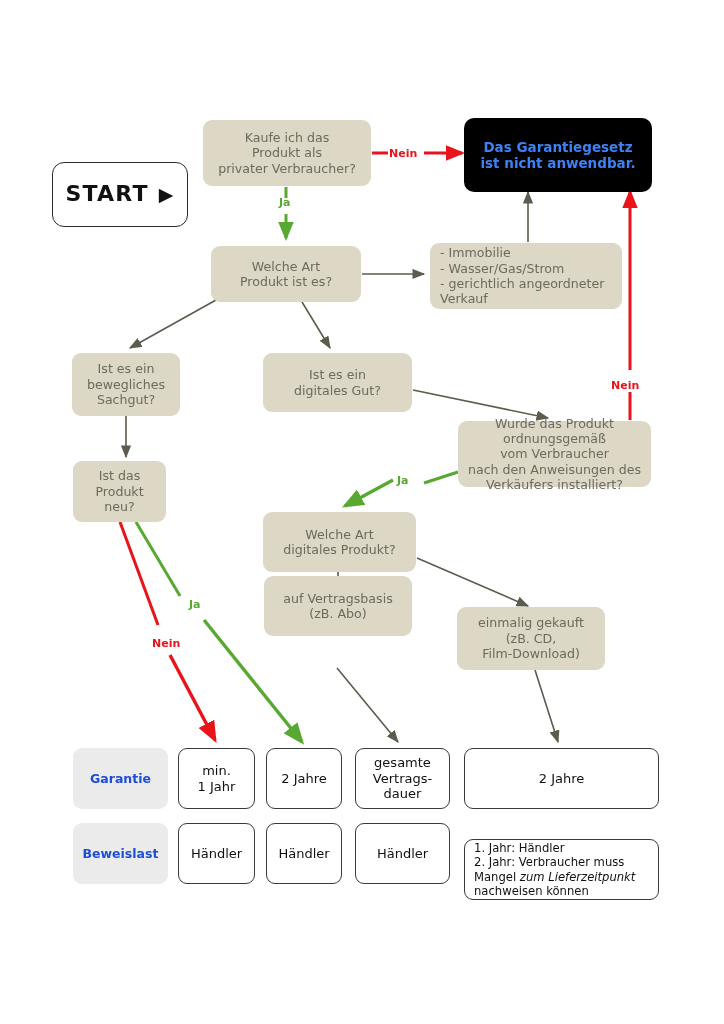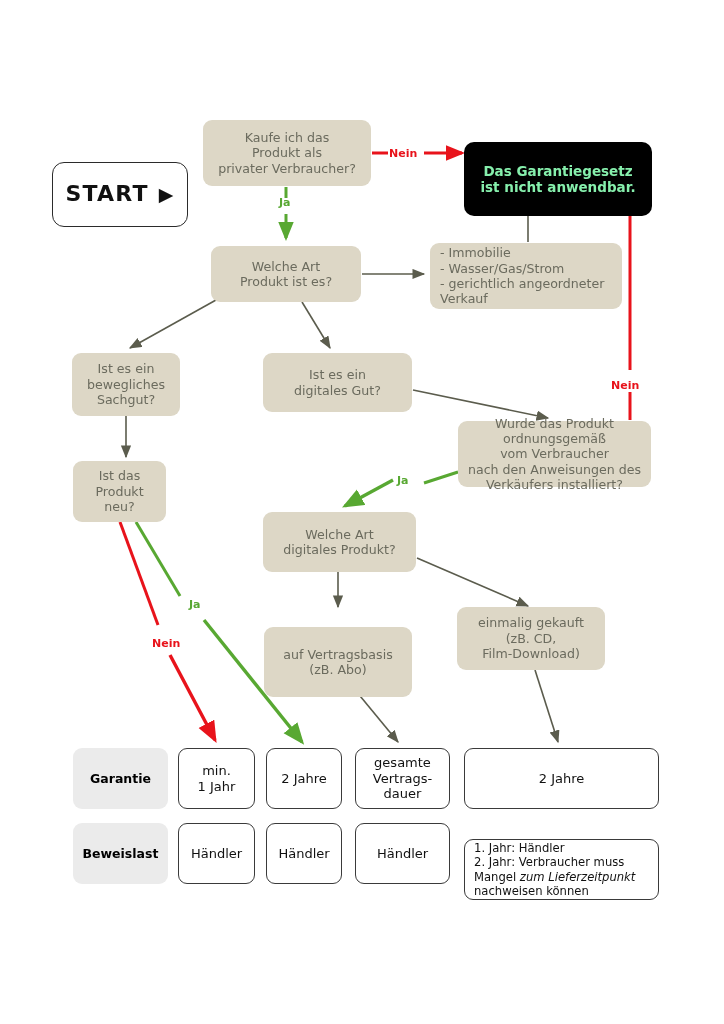--- a/index.html
+++ b/index.html
@@ -38,25 +38,24 @@
     font-size: 12.6px;
     line-height: 1.22;
     padding: 4px 8px;
     z-index: 3;
   }
   .node.beige {
     background: #ddd7c6;
   }
   .node.black {
     background: #000000;
-    color: #86efac;
+    color: #3b82f6;
     font-weight: bold;
     font-size: 13.5px;
     border-radius: 10px;
-    margin-top: 24px;
   }
   .node.start {
     background: #ffffff;
     border: 1.6px solid #2b2b2b;
     color: #111111;
     font-weight: bold;
     font-size: 22px;
     letter-spacing: 1.2px;
     border-radius: 12px;
     margin-top: 41px;
@@ -72,21 +71,21 @@
   .node.outline {
     background: #ffffff;
     border: 1.3px solid #3a3a3a;
     color: #111111;
     font-size: 13px;
     border-radius: 9px;
     line-height: 1.2;
   }
   .node.rowlabel {
     background: #ebebeb;
-    color: #000000;
+    color: #1d4ed8;
     font-weight: bold;
     font-size: 12.5px;
     border-radius: 9px;
   }
   .node.proofbox {
     justify-content: flex-start;
     text-align: left;
     padding: 5px 9px;
     font-size: 11.6px;
     line-height: 1.25;
@@ -237,21 +236,21 @@
     </span>
   </div>
 
   <div class="node beige" style="left:263px; top:512px; width:153px; height:60px;">
     <span class="lines">
       <span class="nl">Welche Art</span>
       <span class="nl">digitales Produkt?</span>
     </span>
   </div>
 
-  <div class="node beige" style="left:264px; top:627px; width:148px; height:70px;justify-content:center;">
+  <div class="node beige" style="left:264px; top:576px; width:148px; height:60px;justify-content:center;">
     <span class="lines">
       <span class="nl">auf Vertragsbasis</span>
       <span class="nl">(zB. Abo)</span>
     </span>
   </div>
 
   <div class="node beige" style="left:457px; top:607px; width:148px; height:63px;">
     <span class="lines">
       <span class="nl">einmalig gekauft</span>
       <span class="nl">(zB. CD,</span>

